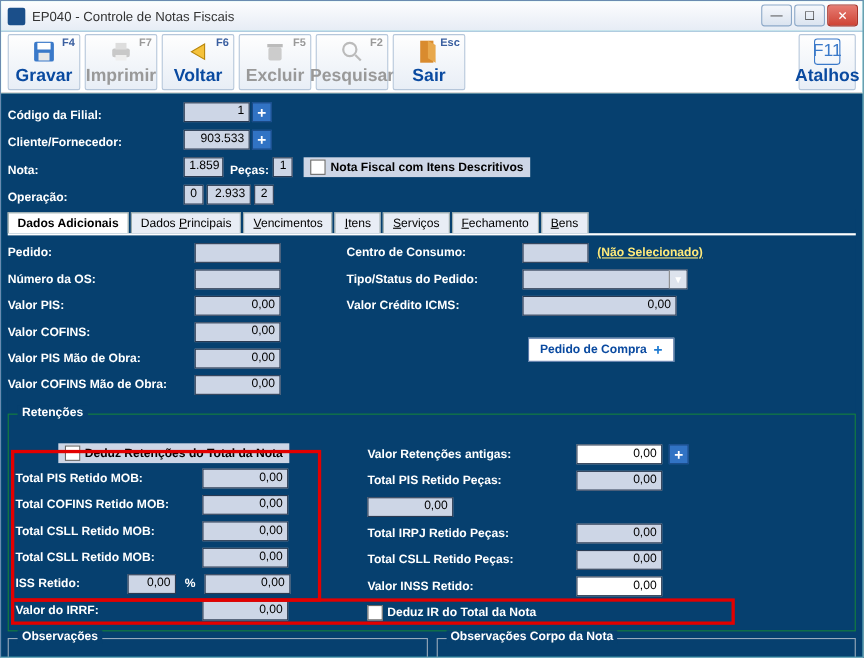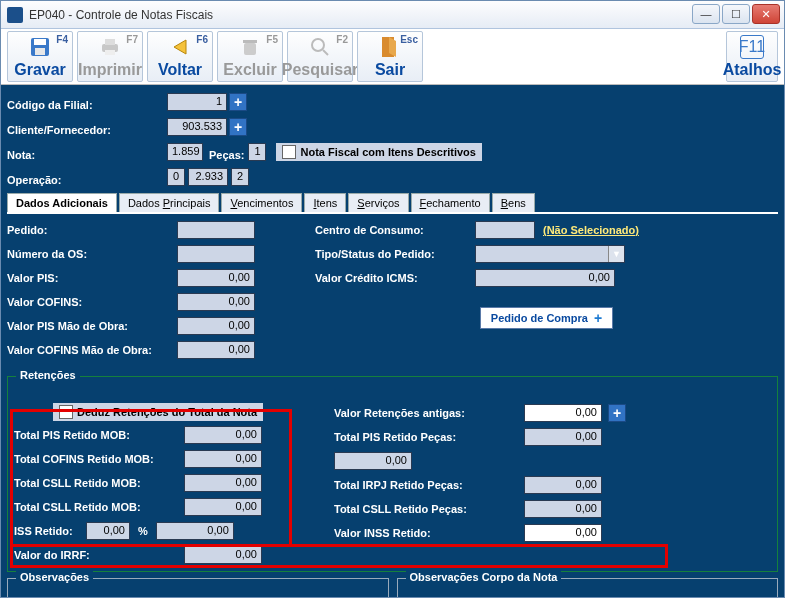--- a/index.html
+++ b/index.html
@@ -255,21 +255,21 @@
               </div>
             <div class="fldrow">
                 <span class="lbl">Total CSLL Retido MOB:</span>
                 <span class="valbox">0,00</span>
               </div>
             <div class="fldrow">
                 <span class="lbl">Total CSLL Retido MOB:</span>
                 <span class="valbox">0,00</span>
               </div>
             <div class="fldrow">
-                <span class="lbl" style="width:72px;">ISS Retido:</span>
+                <span class="lbl" style="width:102px;">ISS Retido:</span>
                 <span class="valbox" style="width:44px;">0,00</span>
                 <span style="margin:0 8px; font-weight:bold;">%</span>
                 <span class="valbox">0,00</span>
               </div>
             <div class="fldrow">
                 <span class="lbl">Valor do IRRF:</span>
                 <span class="valbox">0,00</span>
               </div>
           </div>
           <div class="col">
@@ -289,20 +289,26 @@
                 <span class="lbl" style="width:190px;">Total IRPJ Retido Peças:</span>
                 <span class="valbox">0,00</span>
               </div>
             <div class="fldrow">
                 <span class="lbl" style="width:190px;">Total CSLL Retido Peças:</span>
                 <span class="valbox">0,00</span>
               </div>
             <div class="fldrow">
                 <span class="lbl" style="width:190px;">Valor INSS Retido:</span>
                 <span class="whiteinput">0,00</span>
+              </div>
+            <div class="fldrow">
+                <span class="chklabel" style="background:transparent; color:#fff; padding-left:0;">
+                  <span class="chk"></span>
+                  <span>Deduz IR do Total da Nota</span>
+                </span>
               </div>
           </div>
         </div>
       </div>
 
       <div class="obsrow">
         <div class="obsbox">
             <span class="title">Observações</span>
           </div>
         <div class="obsbox">

